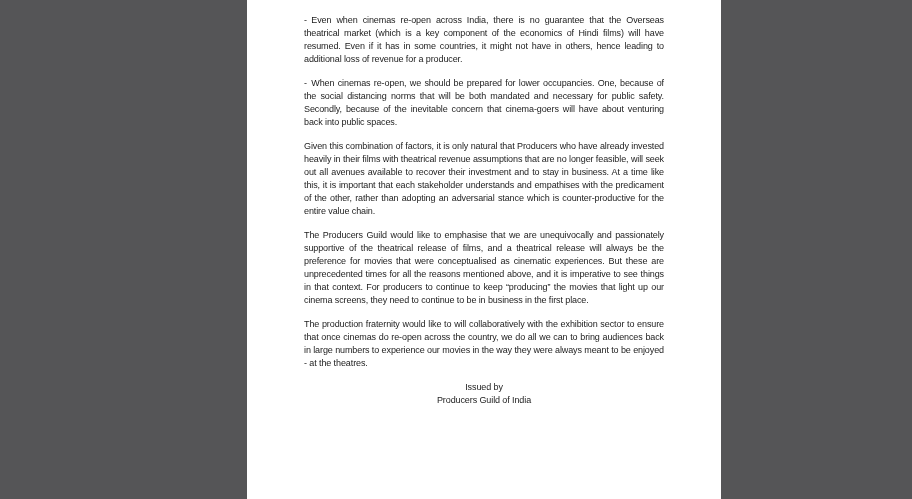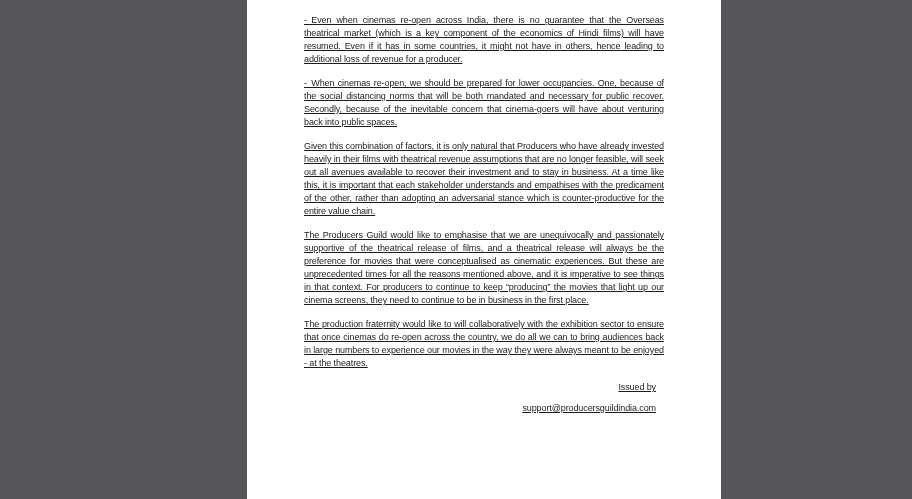--- a/index.html
+++ b/index.html
@@ -23,40 +23,39 @@
     height: 499px;
     background: #ffffff;
   }
   .content {
     padding: 14px 57px 0 57px;
     color: #1c1c1c;
     font-size: 9px;
     line-height: 13px;
     letter-spacing: -0.1px;
     text-align: justify;
-    text-decoration: underline;
   }
   .para {
     margin-bottom: 11px;
   }
   .signature-block p {
-    text-align: right;
-    margin: 8px;
+    text-align: center;
+    margin: 0;
   }
 </style>
 </head>
 <body>
 
 <div class="viewer">
   <div class="paper">
     <div class="content">
       <p class="para">- Even when cinemas re-open across India, there is no guarantee that the Overseas theatrical market (which is a key component of the economics of Hindi films) will have resumed. Even if it has in some countries, it might not have in others, hence leading to additional loss of revenue for a producer.</p>
-      <p class="para">- When cinemas re-open, we should be prepared for lower occupancies. One, because of the social distancing norms that will be both mandated and necessary for public recover. Secondly, because of the inevitable concern that cinema-goers will have about venturing back into public spaces.</p>
+      <p class="para">- When cinemas re-open, we should be prepared for lower occupancies. One, because of the social distancing norms that will be both mandated and necessary for public safety. Secondly, because of the inevitable concern that cinema-goers will have about venturing back into public spaces.</p>
       <p class="para">Given this combination of factors, it is only natural that Producers who have already invested heavily in their films with theatrical revenue assumptions that are no longer feasible, will seek out all avenues available to recover their investment and to stay in business. At a time like this, it is important that each stakeholder understands and empathises with the predicament of the other, rather than adopting an adversarial stance which is counter-productive for the entire value chain.</p>
       <p class="para">The Producers Guild would like to emphasise that we are unequivocally and passionately supportive of the theatrical release of films, and a theatrical release will always be the preference for movies that were conceptualised as cinematic experiences. But these are unprecedented times for all the reasons mentioned above, and it is imperative to see things in that context. For producers to continue to keep “producing” the movies that light up our cinema screens, they need to continue to be in business in the first place.</p>
       <p class="para">The production fraternity would like to will collaboratively with the exhibition sector to ensure that once cinemas do re-open across the country, we do all we can to bring audiences back in large numbers to experience our movies in the way they were always meant to be enjoyed - at the theatres.</p>
       <div class="signature-block">
         <p>Issued by</p>
-        <p>support@producersguildindia.com</p>
+        <p>Producers Guild of India</p>
       </div>
     </div>
   </div>
 </div>
 
 </body></html>

